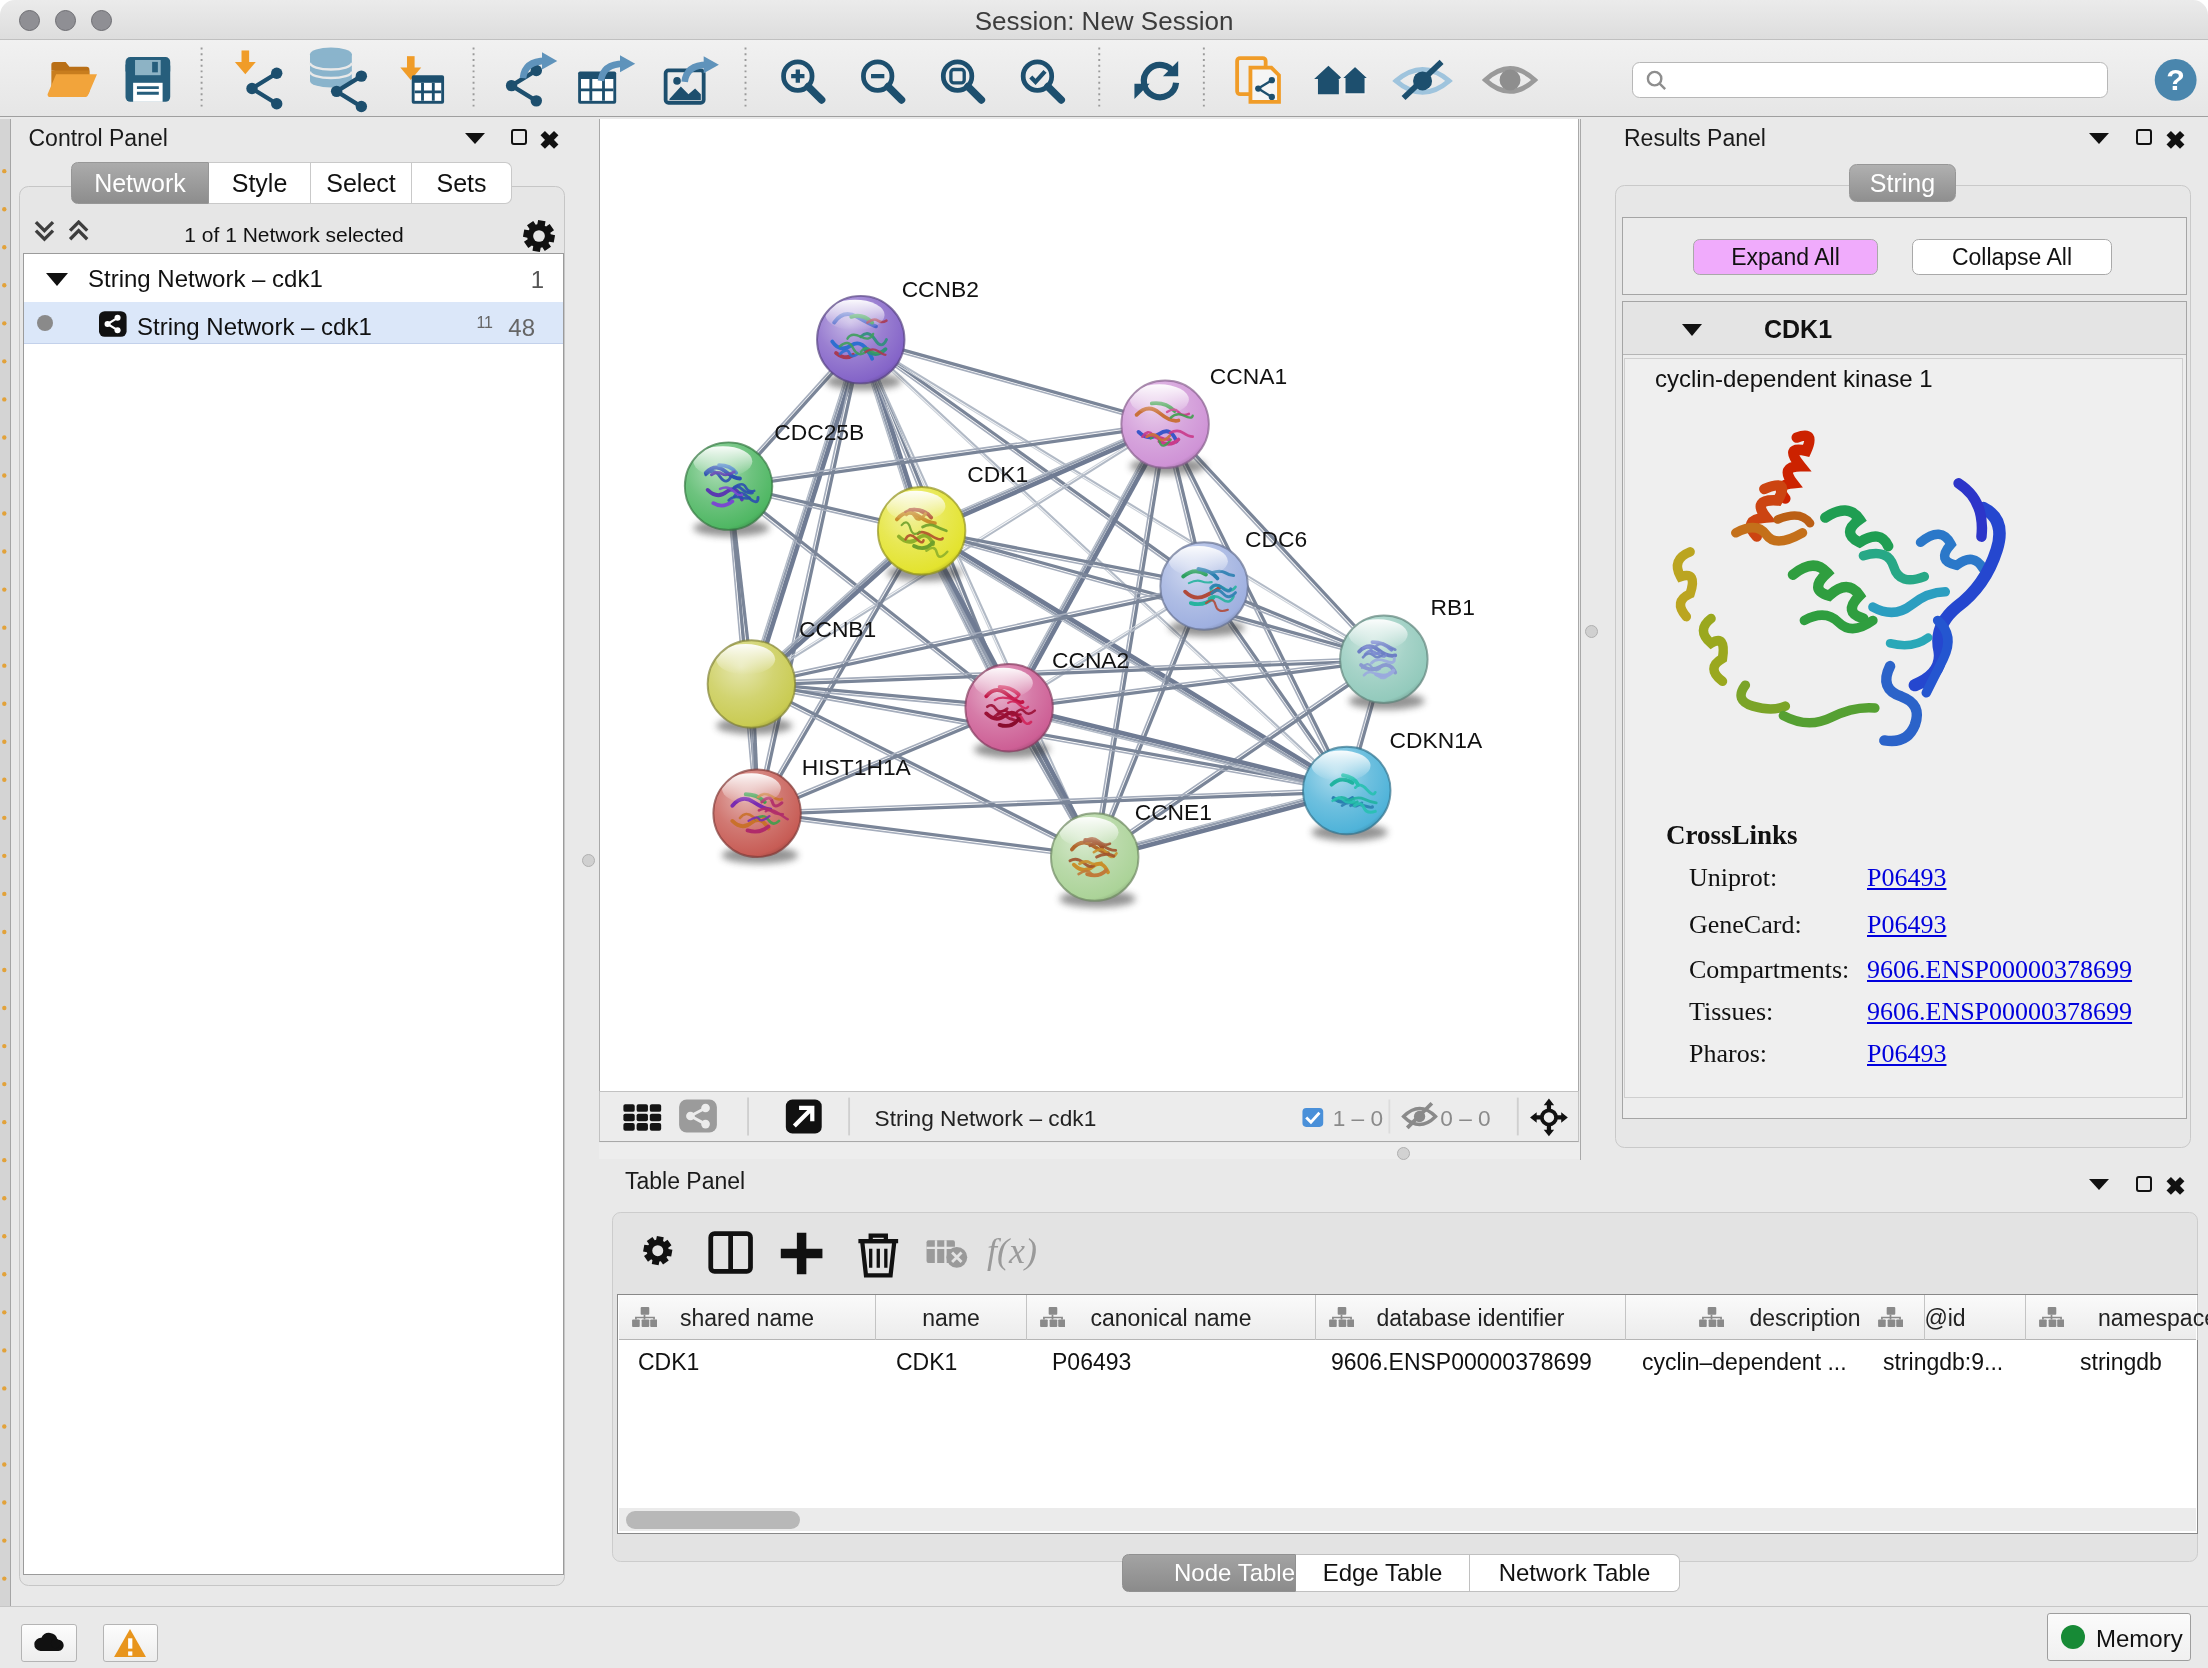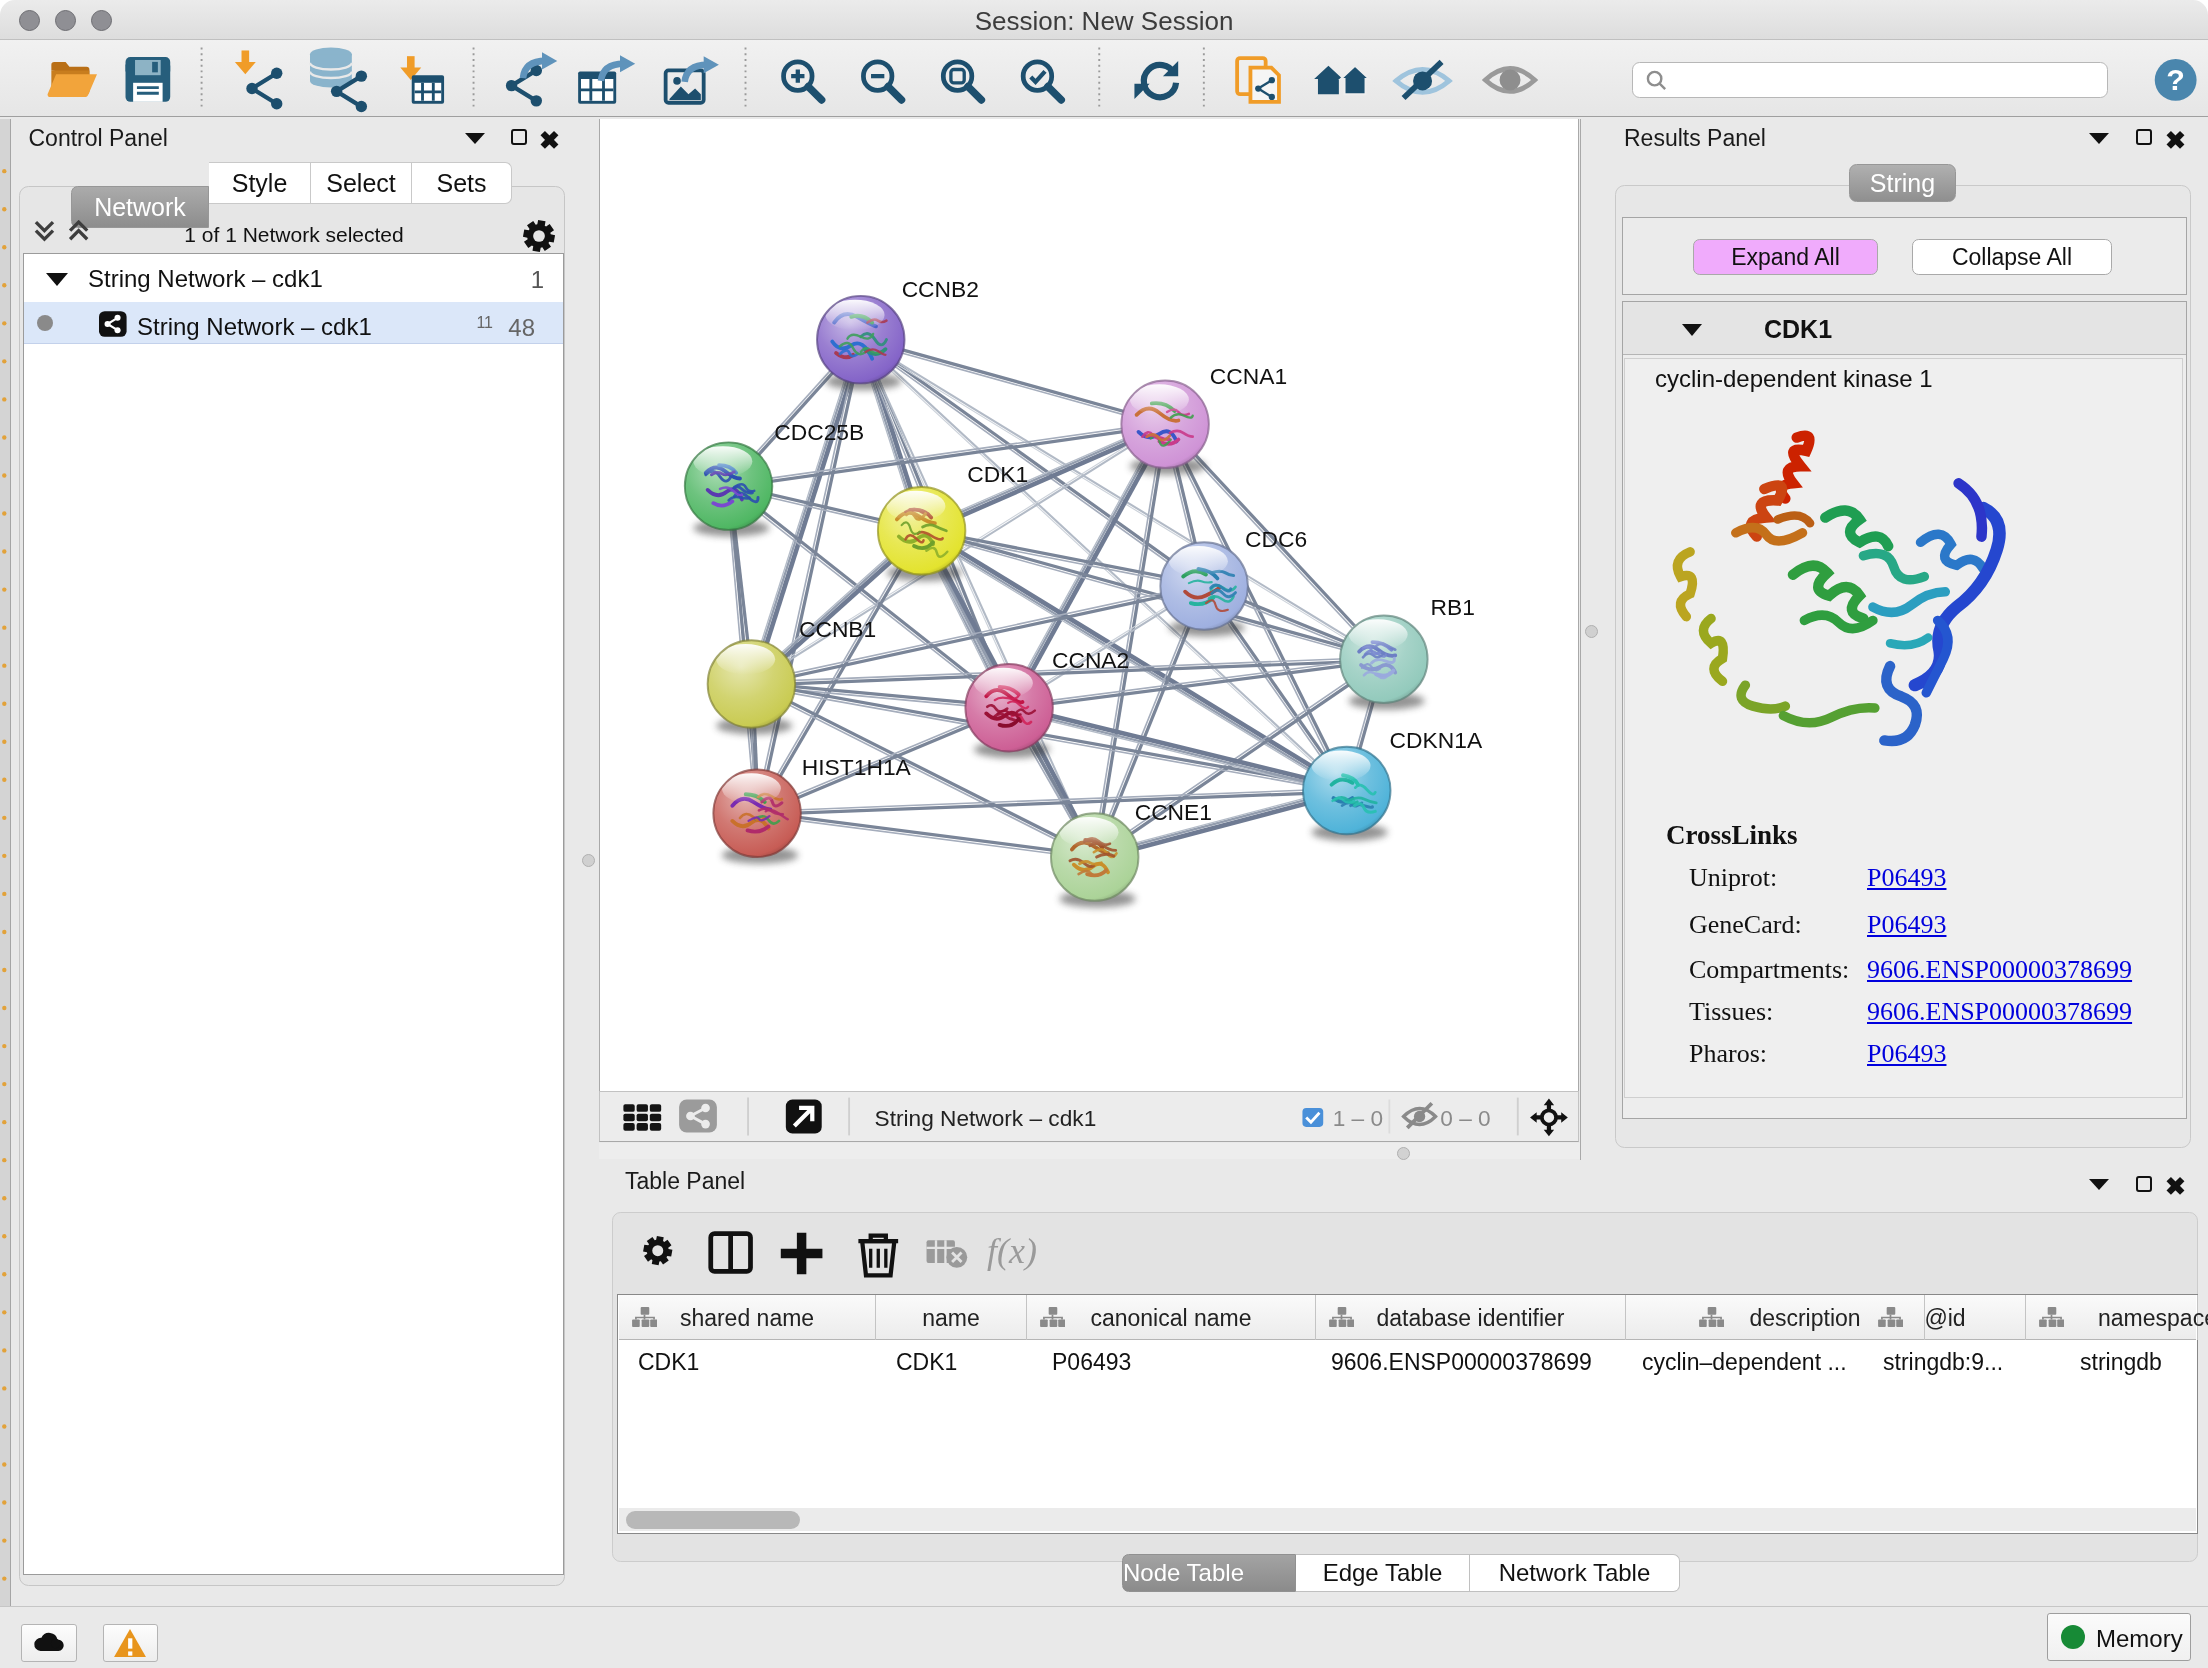--- a/index.html
+++ b/index.html
@@ -234,21 +234,21 @@
     <circle cx="4.5" cy="1660" r="2.3" fill="#e2a23a"></circle>
   </svg>
 
 <div class="abs ptitle" style="left:28.5px;top:125px;">Control Panel</div>
 <div class="abs tri" style="left:465px;top:133px;"></div>
 <div class="abs sq" style="left:511px;top:129px;"></div>
 <div class="abs panelx" style="left:539px;top:132px;">✖</div>
 
 <div class="abs" style="left:19px;top:186px;width:546px;height:1400px;background:#e6e6e6;border:1px solid #c6c6c6;border-radius:9.5px;"></div>
 
-<div class="abs" style="left:71px;top:162px;width:138px;height:42px;background:linear-gradient(#ababab,#8d8d8d);border:1px solid #979797;border-radius:6.7px 0 0 6.7px;color:#fff;font-size:25px;text-align:center;line-height:40px;margin-top:24px;">Network</div>
+<div class="abs" style="left:71px;top:162px;width:138px;height:42px;background:linear-gradient(#ababab,#8d8d8d);border:1px solid #979797;border-radius:6.7px 0 0 6.7px;color:#fff;font-size:25px;text-align:center;line-height:40px;">Network</div>
 <div class="abs" style="left:209px;top:162px;width:102px;height:42px;background:#fff;border:1px solid #c9c9c9;border-left:none;color:#111;font-size:25px;text-align:center;line-height:40px;">Style</div>
 <div class="abs" style="left:311px;top:162px;width:101px;height:42px;background:#fff;border:1px solid #c9c9c9;border-left:none;color:#111;font-size:25px;text-align:center;line-height:40px;">Select</div>
 <div class="abs" style="left:412px;top:162px;width:100px;height:42px;background:#fff;border:1px solid #c9c9c9;border-left:none;border-radius:0 6.7px 6.7px 0;color:#111;font-size:25px;text-align:center;line-height:40px;">Sets</div>
 
 <svg class="abs" style="left:34px;top:220px;" width="57" height="27" viewBox="0 0 60 28">
  <g fill="none" stroke="#3e3e3e" stroke-width="3.5">
  <path d="M2,2 l9,9 9,-9 M2,11 l9,9 9,-9"></path>
  <path d="M38,11 l9,-9 9,9 M38,20 l9,-9 9,9"></path>
  </g>
 </svg>
@@ -888,21 +888,21 @@
 <div class="abs" style="left:277px;top:8.6px;font-size:23px;color:#111;">CDK1</div>
 <div class="abs" style="left:433px;top:8.6px;font-size:23px;color:#111;">P06493</div>
 <div class="abs" style="left:712px;top:8.6px;font-size:23px;color:#111;">9606.ENSP00000378699</div>
 <div class="abs" style="left:1023px;top:8.6px;font-size:23px;color:#111;">cyclin–dependent ...</div>
 <div class="abs" style="left:1264px;top:8.6px;font-size:23px;color:#111;">stringdb:9...</div>
 <div class="abs" style="left:1461px;top:8.6px;font-size:23px;color:#111;">stringdb</div>
 </div>
 <div class="abs" style="left:619px;top:1508px;width:1577px;height:23px;background:#ebebeb;"></div>
 <div class="abs" style="left:626px;top:1511px;width:174px;height:18px;background:#b8b8b8;border-radius:9.5px;"></div>
 
-<div class="abs" style="left:1122px;top:1554px;width:174px;height:38px;background:linear-gradient(#a3a3a3,#8b8b8b);border:1px solid #919191;border-radius:6.7px 0 0 6.7px;color:#fff;font-size:24px;text-align:left;line-height:36px;">Node Table</div>
+<div class="abs" style="left:1122px;top:1554px;width:174px;height:38px;background:linear-gradient(#a3a3a3,#8b8b8b);border:1px solid #919191;border-radius:6.7px 0 0 6.7px;color:#fff;font-size:24px;text-align:right;line-height:36px;">Node Table</div>
 <div class="abs" style="left:1296px;top:1554px;width:174px;height:38px;background:#fff;border:1px solid #c0c0c0;border-left:none;color:#111;font-size:24px;text-align:center;line-height:36px;">Edge Table</div>
 <div class="abs" style="left:1470px;top:1554px;width:210px;height:38px;background:#fff;border:1px solid #c0c0c0;border-left:none;border-radius:0 6.7px 6.7px 0;color:#111;font-size:24px;text-align:center;line-height:36px;">Network Table</div>
 
 <div class="abs" style="left:0;top:1606px;width:2208px;height:62px;background:#e9e9e9;border-top:1px solid #c6c6c6;"></div>
 <div class="abs" style="left:21px;top:1624px;width:56px;height:38px;background:linear-gradient(#fdfdfd,#ededed);border:1px solid #b4b4b4;border-radius:2.9px;"></div>
 <svg class="abs" style="left:31px;top:1632px;" width="36" height="23" viewBox="0 0 38 24">
     <path d="M10,20 a7,7 0 0 1 1,-14 a9,9 0 0 1 17,2 a6,6 0 0 1 1,12 z" fill="#111"></path>
     <circle cx="26" cy="12" r="5" fill="#111"></circle>
   </svg>
 <div class="abs" style="left:103px;top:1624px;width:55px;height:38px;background:linear-gradient(#fdfdfd,#ededed);border:1px solid #b4b4b4;border-radius:2.9px;"></div>

